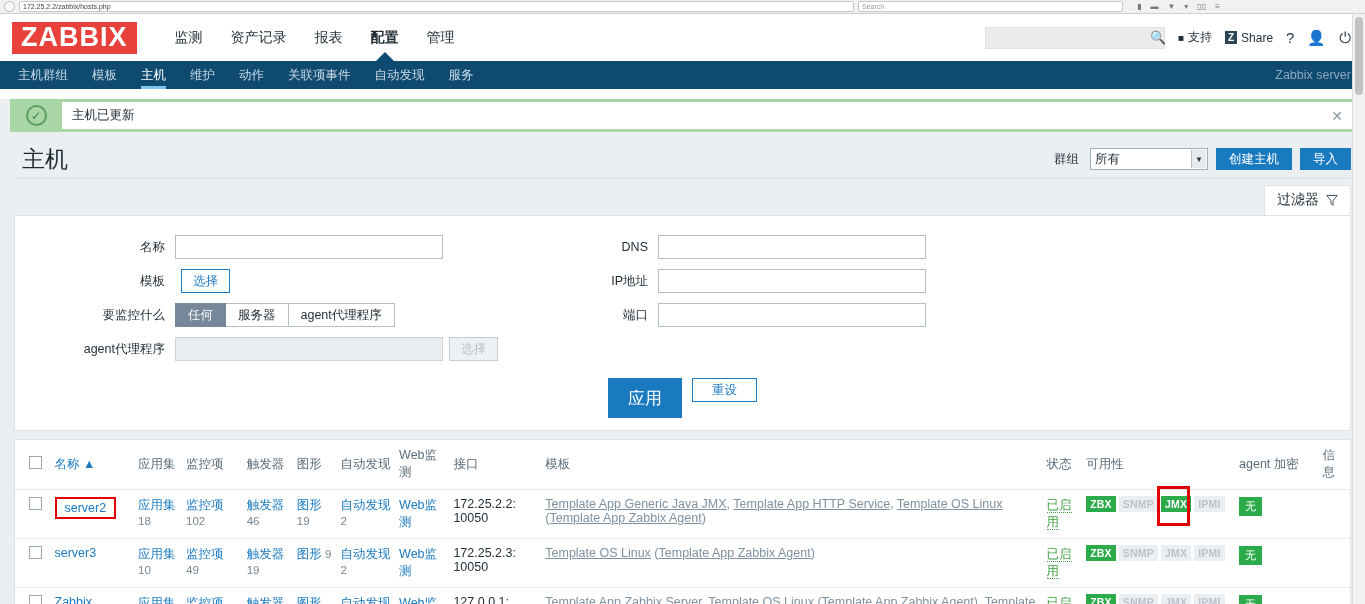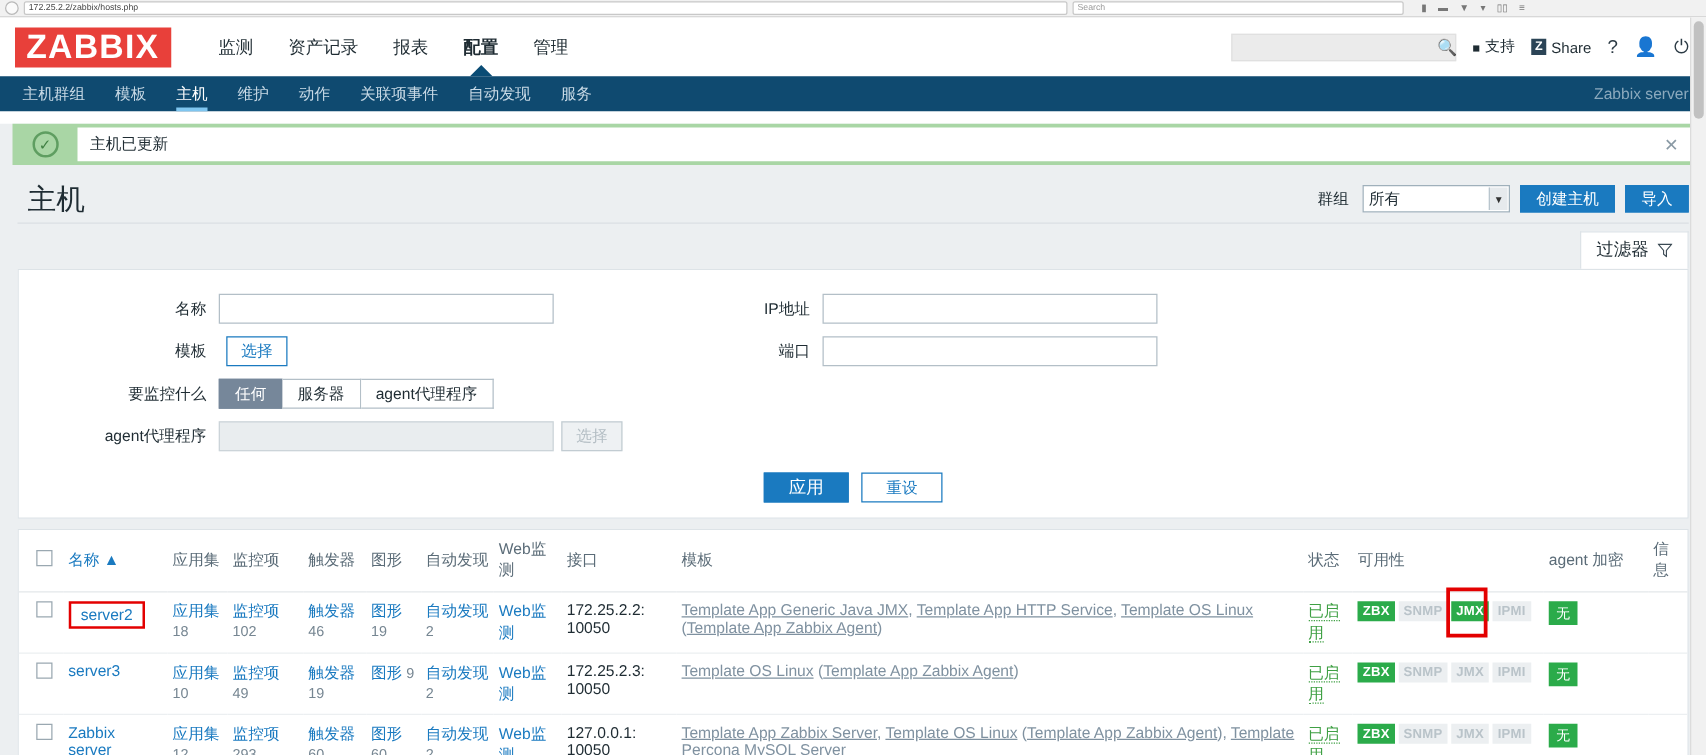--- a/index.html
+++ b/index.html
@@ -148,22 +148,22 @@
   .seg{ display:flex;border-radius:10px; }
   .seg .s{
     height:24px; padding:0 12px; border:1px solid #b3bfc7; border-left:none;
     background:#fff; font-size:12.5px; color:#1f2c33; display:flex; align-items:center;
     cursor:pointer;
   }
   .seg .s:first-child{ border-left:1px solid #b3bfc7;}
   .seg .s.on{ background:#76879a; color:#fff; border-color:#76879a;}
   .fbar{ display:flex; justify-content:center; gap:10px; margin-top:12px;}
   .btn-apply{
-    background:#1a7ac0;color:#fff;border:1px solid #1a7ac0;height:24px;padding:0 19px;
-    font-size:14px;cursor:pointer;
+    background:#1a7ac0;color:#fff;border:1px solid #1a7ac0;height:40px;padding:0 19px;
+    font-size:17px;cursor:pointer;
   }
   .btn-reset{
     background:#fff;color:#1a7ac0;border:1px solid #1a7ac0;height:24px;padding:0 19px;
     font-size:12.5px;cursor:pointer;
   }
 
   
   .tablewrap{ background:#fff; border:1px solid #dde3e7; margin:8px 14px 0 14px; }
   table.hosts{ width:100%; border-collapse:collapse; }
   table.hosts th{
@@ -323,20 +323,24 @@
             </div>
         </div>
         <div class="fline">
           <div class="flabel">agent代理程序</div>
           <input class="finput dis" disabled="" value="" style="">
           <button class="fbtn-sel dis">选择</button>
         </div>
       </div>
 
       <div class="fcol">
+        <div class="fline">
+          <div class="flabel">DNS</div>
+          <input class="finput" value="" style="">
+        </div>
         <div class="fline">
           <div class="flabel">IP地址</div>
           <input class="finput" value="" style="">
         </div>
         <div class="fline">
           <div class="flabel">端口</div>
           <input class="finput" value="" style="">
         </div>
       </div>
     </div>

